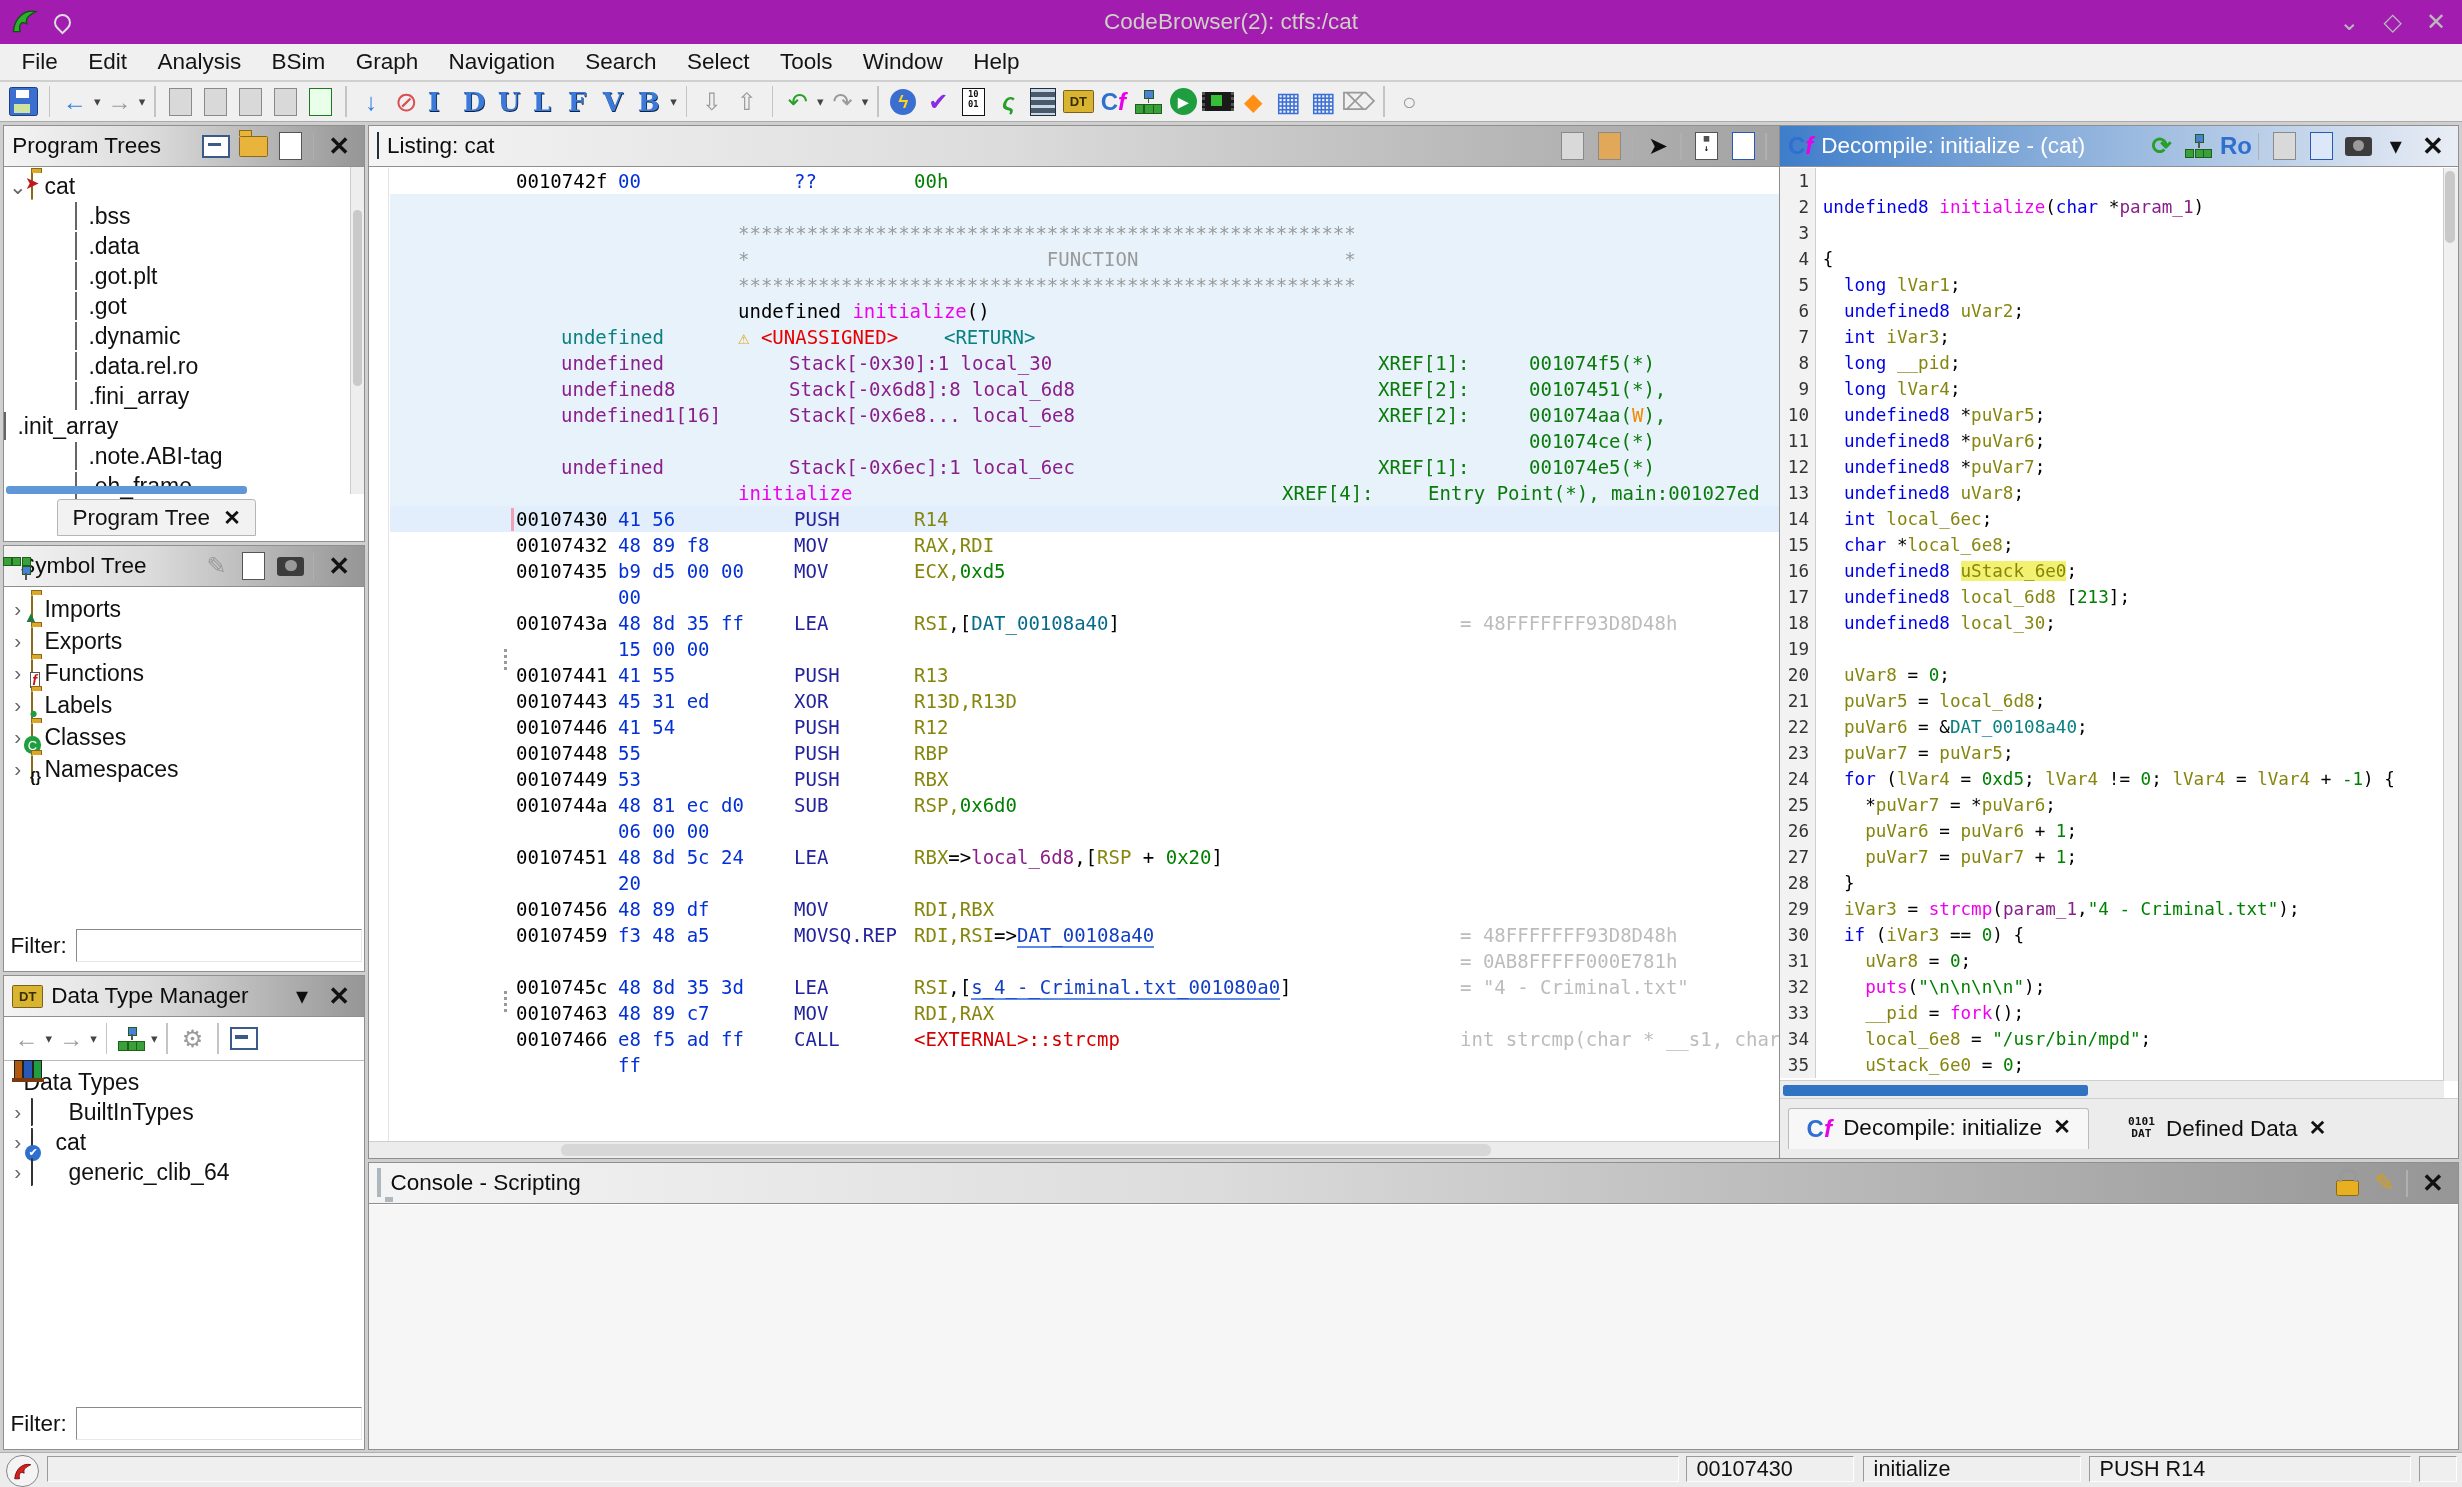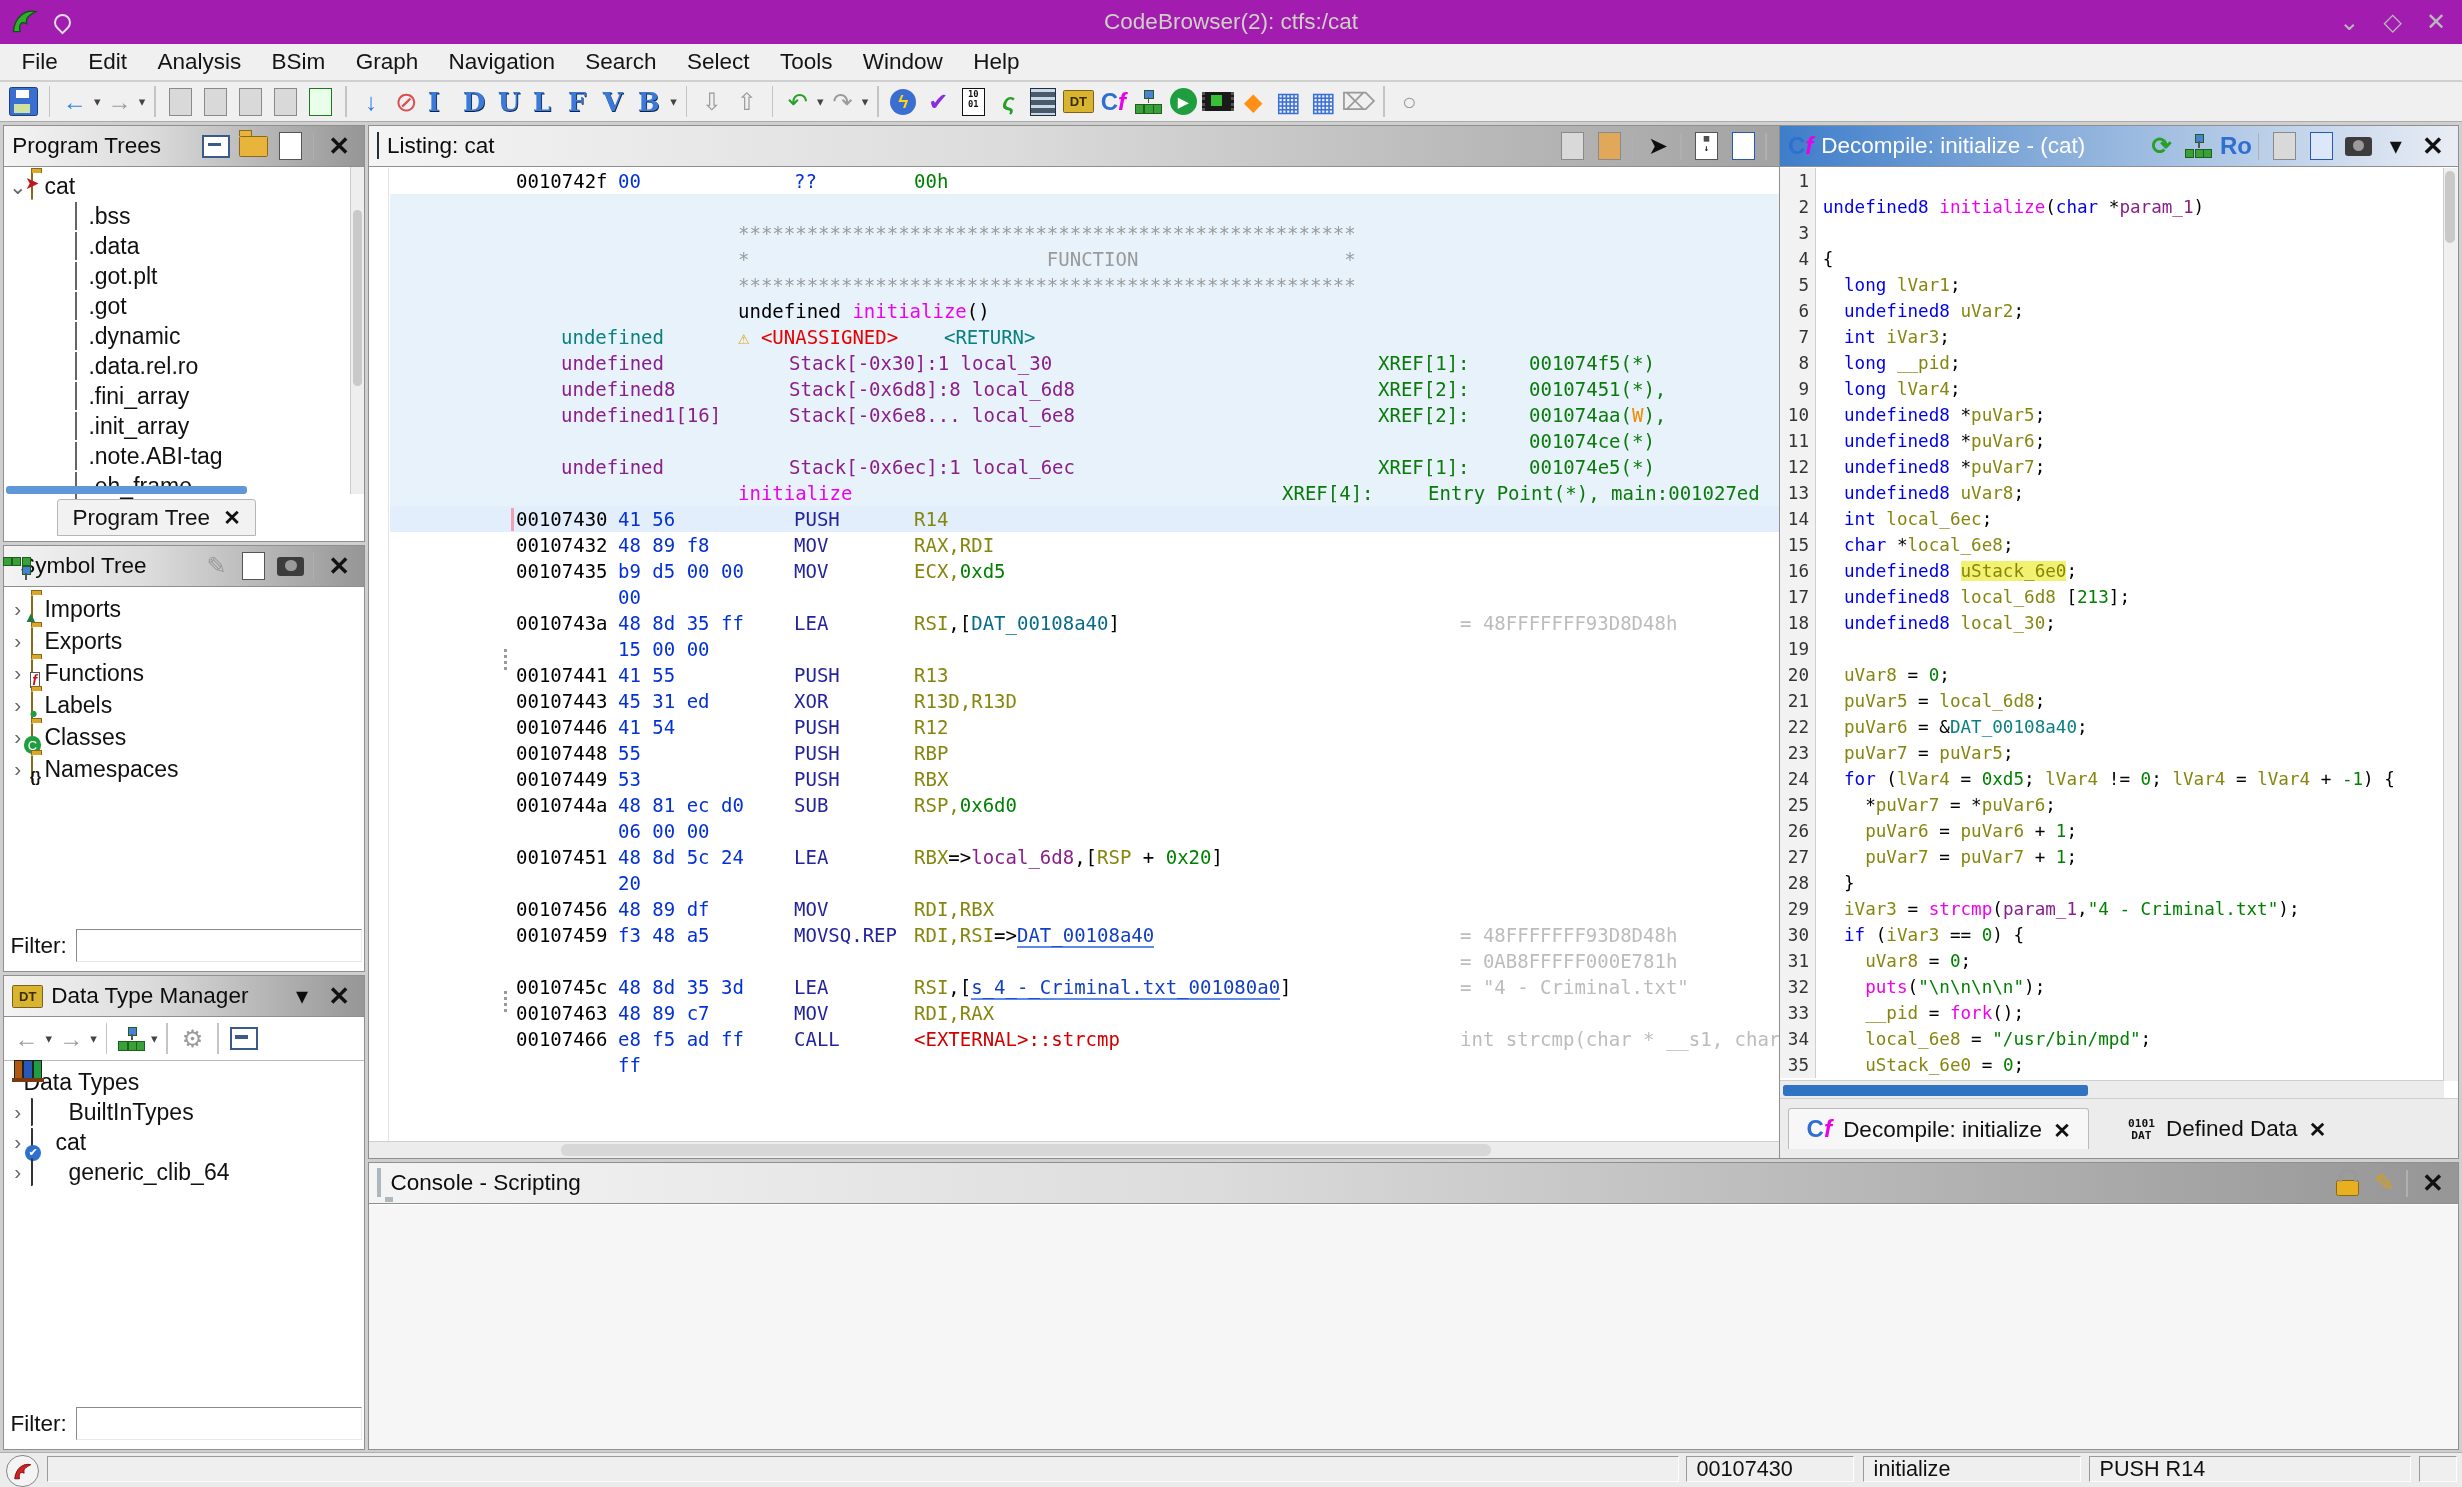--- a/index.html
+++ b/index.html
@@ -108,21 +108,21 @@
   .dline{display:flex;height:26px;align-items:center}
   .dnum{width:29px;flex:none;text-align:right;padding-right:6.4px;background:#f2f2f2;border-right:1.6px solid #d0d0d0;color:#333;font-size:17.6px;height:26px;display:flex;align-items:center;justify-content:flex-end}
   .dcode{white-space:pre;font-size:17.6px;padding-left:6.4px}
   .d-t{color:#0000e8}.d-w{color:#0000e8}.d-f{color:#ef00ef}.d-v{color:#86860f}.d-n{color:#008000}
   .d-s{color:#008000}.d-p{color:#000}.d-g{color:#0a8080}.d-m{color:#8a1e8a}
   .d-h{color:#86860f;background:#f3f170}
   .dvscroll{position:absolute;right:0;top:42px;bottom:77px;width:14.4px;background:#f0f0f0;border-left:0.8px solid #ccc}
   .dhscroll{position:absolute;left:0;right:14.4px;bottom:59px;height:17.6px;background:#ececec;border-top:0.8px solid #cfcfcf}
   .dhthumb{position:absolute;left:3.2px;top:3.2px;width:305px;height:11.2px;background:#2f73c2;border-radius:2.4px}
   .dtabs{position:absolute;left:0;right:0;bottom:0;height:59px;background:#ececec;display:flex;align-items:center;padding-left:8px;border-top:0.8px solid #cfcfcf}
-  .dtab{display:flex;align-items:flex-end;gap:11.2px;font-size:22.5px;color:#111;padding:6.4px 17.6px;margin-right:21px;white-space:nowrap}
+  .dtab{display:flex;align-items:flex-start;gap:11.2px;font-size:22.5px;color:#111;padding:6.4px 17.6px;margin-right:21px;white-space:nowrap}
   .dtab.selected{background:#f7f7f7;border:0.8px solid #bbb;border-bottom:none;border-radius:3.2px 3.2px 0 0}
   .tabx{font-size:21px;font-weight:bold}
   .datic{font-family:"DejaVu Sans Mono",monospace;font-size:11.2px;line-height:12px;font-weight:bold;color:#111;text-align:center}
   
   .statusbar{position:absolute;left:0;bottom:0;width:100%;height:34px;background:#ececec;border-top:1.6px solid #b0b0b0}
   .scell{position:absolute;top:3.2px;height:26px;border:1.6px solid;border-color:#9a9a9a #fdfdfd #fdfdfd #9a9a9a;background:#efefef;font-size:21.6px;color:#111;display:flex;align-items:center;padding:0 9.6px;box-sizing:border-box;white-space:nowrap;overflow:hidden}
   .dragon{width:30.5px;height:30.5px;border-radius:50%;background:#f4f4f4;border:1.6px solid #888;display:flex;align-items:center;justify-content:center}
   .ptab{position:absolute;left:53px;bottom:4.8px;height:35px;display:flex;align-items:center;gap:13px;font-size:22.5px;color:#111;padding:0 14.4px;background:#f2f2f2;border:0.8px solid #b5b5b5;border-radius:3.2px 3.2px 0 0}
   .bluebar{position:absolute;left:1.6px;height:8px;background:#5f97d8;border-radius:3.2px}
 </style>
@@ -300,21 +300,21 @@
           <span>.dynamic</span>
         </div>
       <div class="trow" style="padding-left:71px">
           <span class="tic"><span class="minipage"></span></span>
           <span>.data.rel.ro</span>
         </div>
       <div class="trow" style="padding-left:71px">
           <span class="tic"><span class="minipage"></span></span>
           <span>.fini_array</span>
         </div>
-      <div class="trow" style="padding-left:71px">
+      <div class="trow" style="">
           <span class="tic"><span class="minipage"></span></span>
           <span>.init_array</span>
         </div>
       <div class="trow" style="padding-left:71px">
           <span class="tic"><span class="minipage"></span></span>
           <span>.note.ABI-tag</span>
         </div>
       <div class="trow" style="padding-left:71px">
           <span class="tic"><span class="minipage"></span></span>
           <span>.eh_frame</span>

